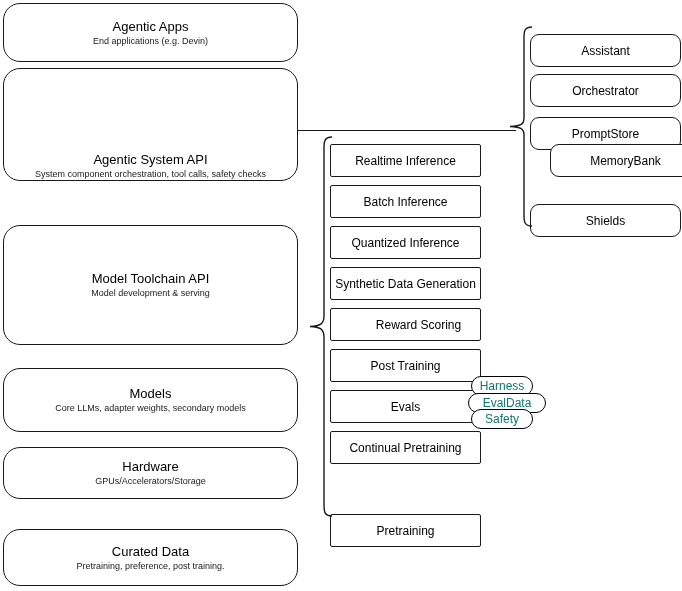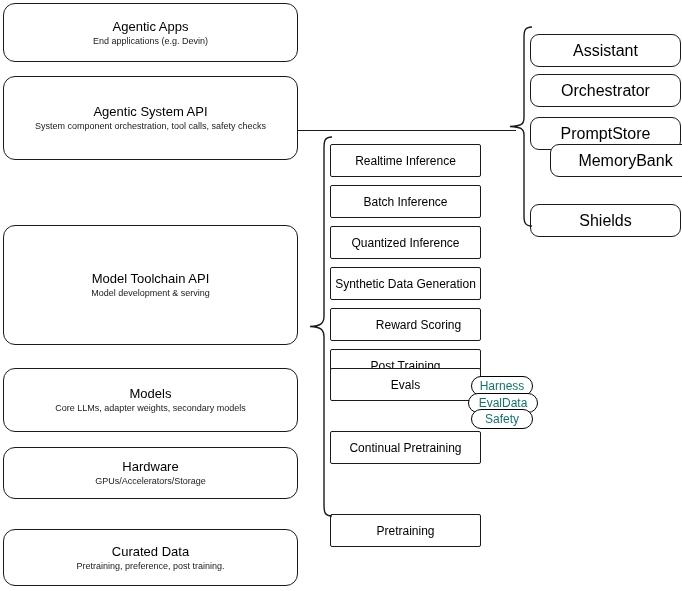--- a/index.html
+++ b/index.html
@@ -37,40 +37,40 @@
     line-height: 16px;
     color: #000;
   }
   .rbox .subtitle {
     font-size: 9px;
     line-height: 12px;
     color: #1a1a1a;
   }
 
   
-  .layer-box { left: 3px; width: 295px; }
+  .layer-box { left: 3px; width: 295px; border-radius: 17px; }
 
   
   .mid-box {
     left: 330px;
     width: 151px;
     height: 33px;
     border-radius: 2px;
     justify-content: center;
   }
   .mid-box .title { font-size: 12px; }
 
   
   .right-box {
     left: 530px;
     width: 151px;
     height: 33px;
     border-radius: 9px;
   }
-  .right-box .title { font-size: 16px; }
+  .right-box .title { font-size: 12px; }
 
   
   .pill {
     position: absolute;
     box-sizing: border-box;
     border: 1px solid #000;
     border-radius: 999px;
     background: #ffffff;
     font-size: 12px;
     line-height: 18px;
@@ -94,21 +94,21 @@
 </head>
 <body>
 
 <div id="canvas">
 
   <div class="rbox layer-box" style="top:3px;height:59px;">
     <div class="title">Agentic Apps</div>
     <div class="subtitle">End applications (e.g. Devin)</div>
   </div>
 
-  <div class="rbox layer-box" style="top:76px;height:84px;">
+  <div class="rbox layer-box" style="top:68px;height:113px;justify-content:flex-end;">
     <div class="title">Agentic System API</div>
     <div class="subtitle">System component orchestration, tool calls, safety checks</div>
   </div>
 
   <div class="rbox layer-box" style="top:225px;height:120px;">
     <div class="title">Model Toolchain API</div>
     <div class="subtitle">Model development &amp; serving</div>
   </div>
 
   <div class="rbox layer-box" style="top:368px;height:64px;">
@@ -165,27 +165,27 @@
   </div>
   <div class="rbox mid-box" style="top:267px;">
     <div class="title">Synthetic Data Generation</div>
   </div>
   <div class="rbox mid-box" style="top:308px;padding-left:26px;">
     <div class="title">Reward Scoring</div>
   </div>
   <div class="rbox mid-box" style="top:349px;">
     <div class="title">Post Training</div>
   </div>
-  <div class="rbox mid-box" style="top:368px;">
+  <div class="rbox mid-box" style="top:390px;">
     <div class="title">Evals</div>
   </div>
   <div class="rbox mid-box" style="top:431px;">
     <div class="title">Continual Pretraining</div>
   </div>
   <div class="rbox mid-box" style="top:470px;margin-top:44px;">
     <div class="title">Pretraining</div>
   </div>
 
   <div class="pill" style="left:471px; top:376px; width:62px;">Harness</div>
-  <div class="pill" style="left:468px; top:393px; width:70px;">EvalData</div>
+  <div class="pill" style="left:468px; top:393px; width:78px;">EvalData</div>
   <div class="pill" style="left:471px; top:409px; width:62px;">Safety</div>
 
 </div>
 
 </body></html>

